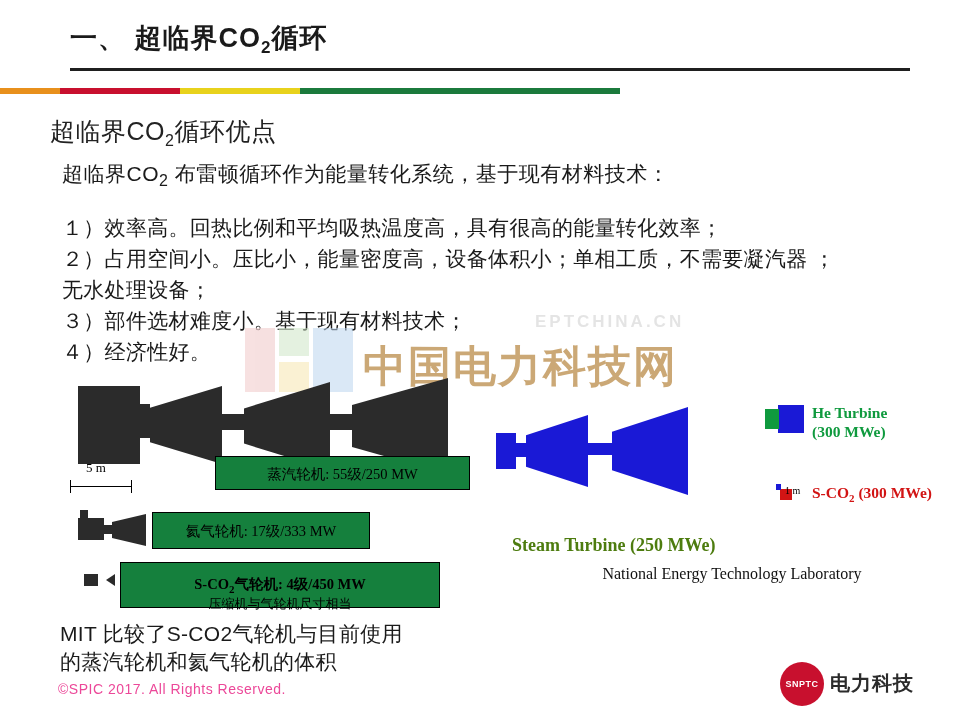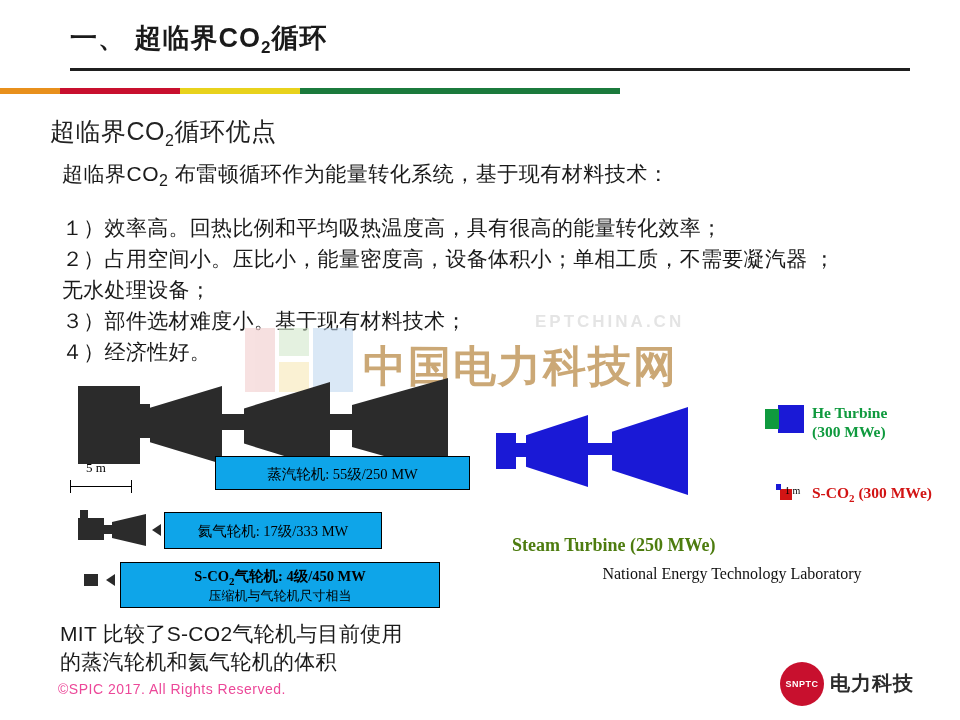--- a/index.html
+++ b/index.html
@@ -74,21 +74,21 @@
   .wm-b4{position:absolute;left:68px;top:0;width:40px;height:64px;background:#bcd6ef;}
 
   
   .fig-left{position:absolute;left:60px;top:378px;width:420px;height:240px;}
   .dark{background:#2b2b2b;position:absolute;}
   .scale-line{position:absolute;left:10px;top:108px;width:62px;height:1px;background:#000;}
   .scale-l{position:absolute;left:10px;top:102px;width:1px;height:13px;background:#000;}
   .scale-r{position:absolute;left:71px;top:102px;width:1px;height:13px;background:#000;}
   .scale-txt{position:absolute;left:26px;top:82px;font-size:13px;font-family:"Liberation Serif",serif;}
   .lbl{
-    position:absolute;border:1px solid #000;background:#0ea5e9;
+    position:absolute;border:1px solid #000;background:#15803d;
     font-family:"Liberation Serif",serif;font-size:14.5px;
     text-align:center;padding:5px 6px;box-sizing:border-box;
   }
   .lbl b{font-weight:bold;}
   .tri{position:absolute;width:0;height:0;
     border-top:6px solid transparent;border-bottom:6px solid transparent;
     border-right:9px solid #2b2b2b;}
   .cap{
     position:absolute;left:60px;top:620px;width:420px;
     font-size:21px;color:#1a1a1a;line-height:28px;letter-spacing:0.3px;
@@ -187,26 +187,26 @@
     <div class="scale-txt">5 m</div>
 
     <div class="lbl" style="left:155px;top:78px;width:255px;height:34px;line-height:24px;">蒸汽轮机: 55级/250 MW</div>
 
     <div class="dark" style="left:18px;top:140px;width:26px;height:22px;"></div>
     <div class="dark" style="left:20px;top:132px;width:8px;height:10px;"></div>
     <div class="dark" style="left:44px;top:147px;width:8px;height:9px;"></div>
     <div class="dark" style="left:52px;top:136px;width:34px;height:32px;clip-path:polygon(0 25%,100% 0,100% 100%,0 75%);"></div>
     <div class="tri" style="left:92px;top:146px;"></div>
 
-    <div class="lbl" style="left:104px;top:134px;width:218px;height:37px;line-height:26px;">氦气轮机: 17级/333 MW</div>
+    <div class="lbl" style="left:92px;top:134px;width:218px;height:37px;line-height:26px;">氦气轮机: 17级/333 MW</div>
 
     <div class="dark" style="left:24px;top:196px;width:14px;height:12px;"></div>
     <div class="tri" style="left:46px;top:196px;"></div>
 
-    <div class="lbl" style="left:60px;top:184px;width:320px;height:46px;padding-top:4px;">
+    <div class="lbl" style="left:60px;top:184px;width:320px;height:46px;padding-top:12px;">
       <div><b><span>S-CO</span><span class="sub" style="font-size:11px;">2</span><span>气轮机: 4级/450 MW</span></b></div>
       <div style="font-size:13px;">压缩机与气轮机尺寸相当</div>
     </div>
   </div>
 
   <div class="cap">
     <div>MIT 比较了S-CO2气轮机与目前使用</div>
     <div>的蒸汽轮机和氦气轮机的体积</div>
   </div>
 

